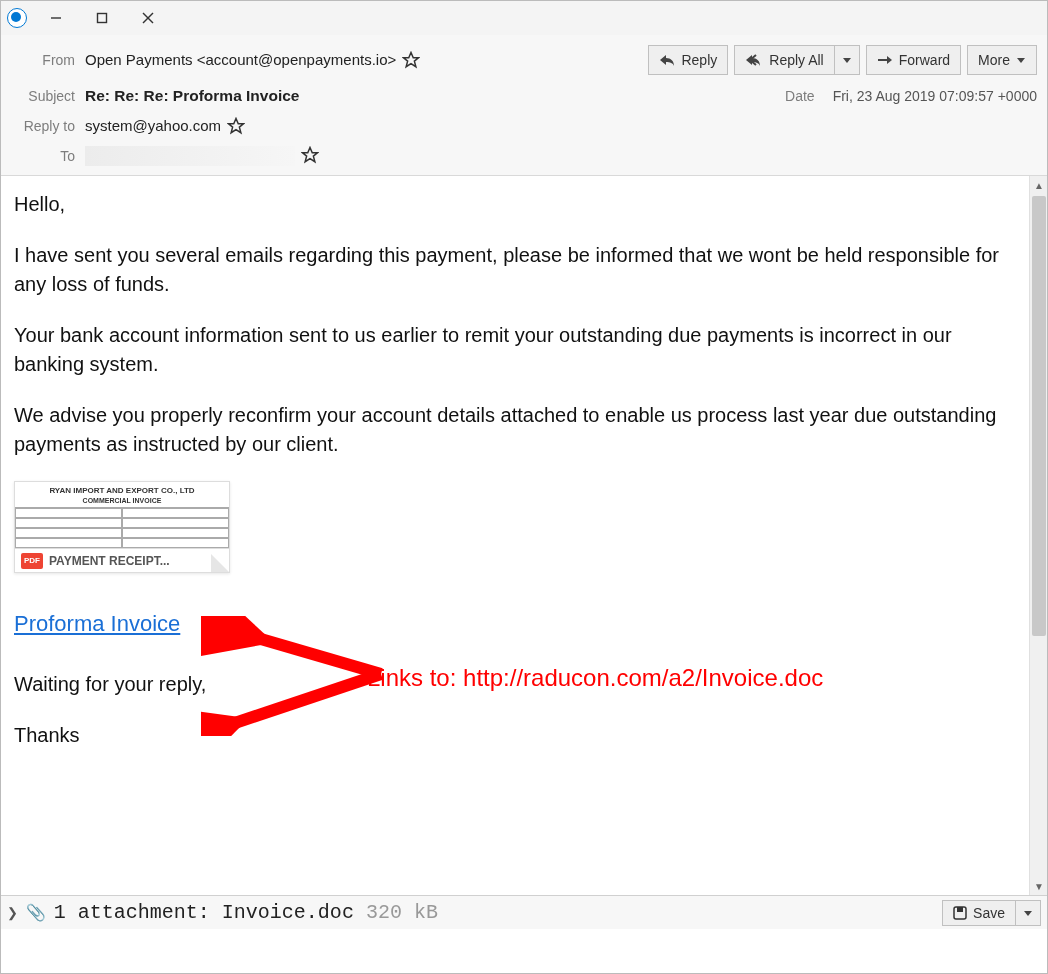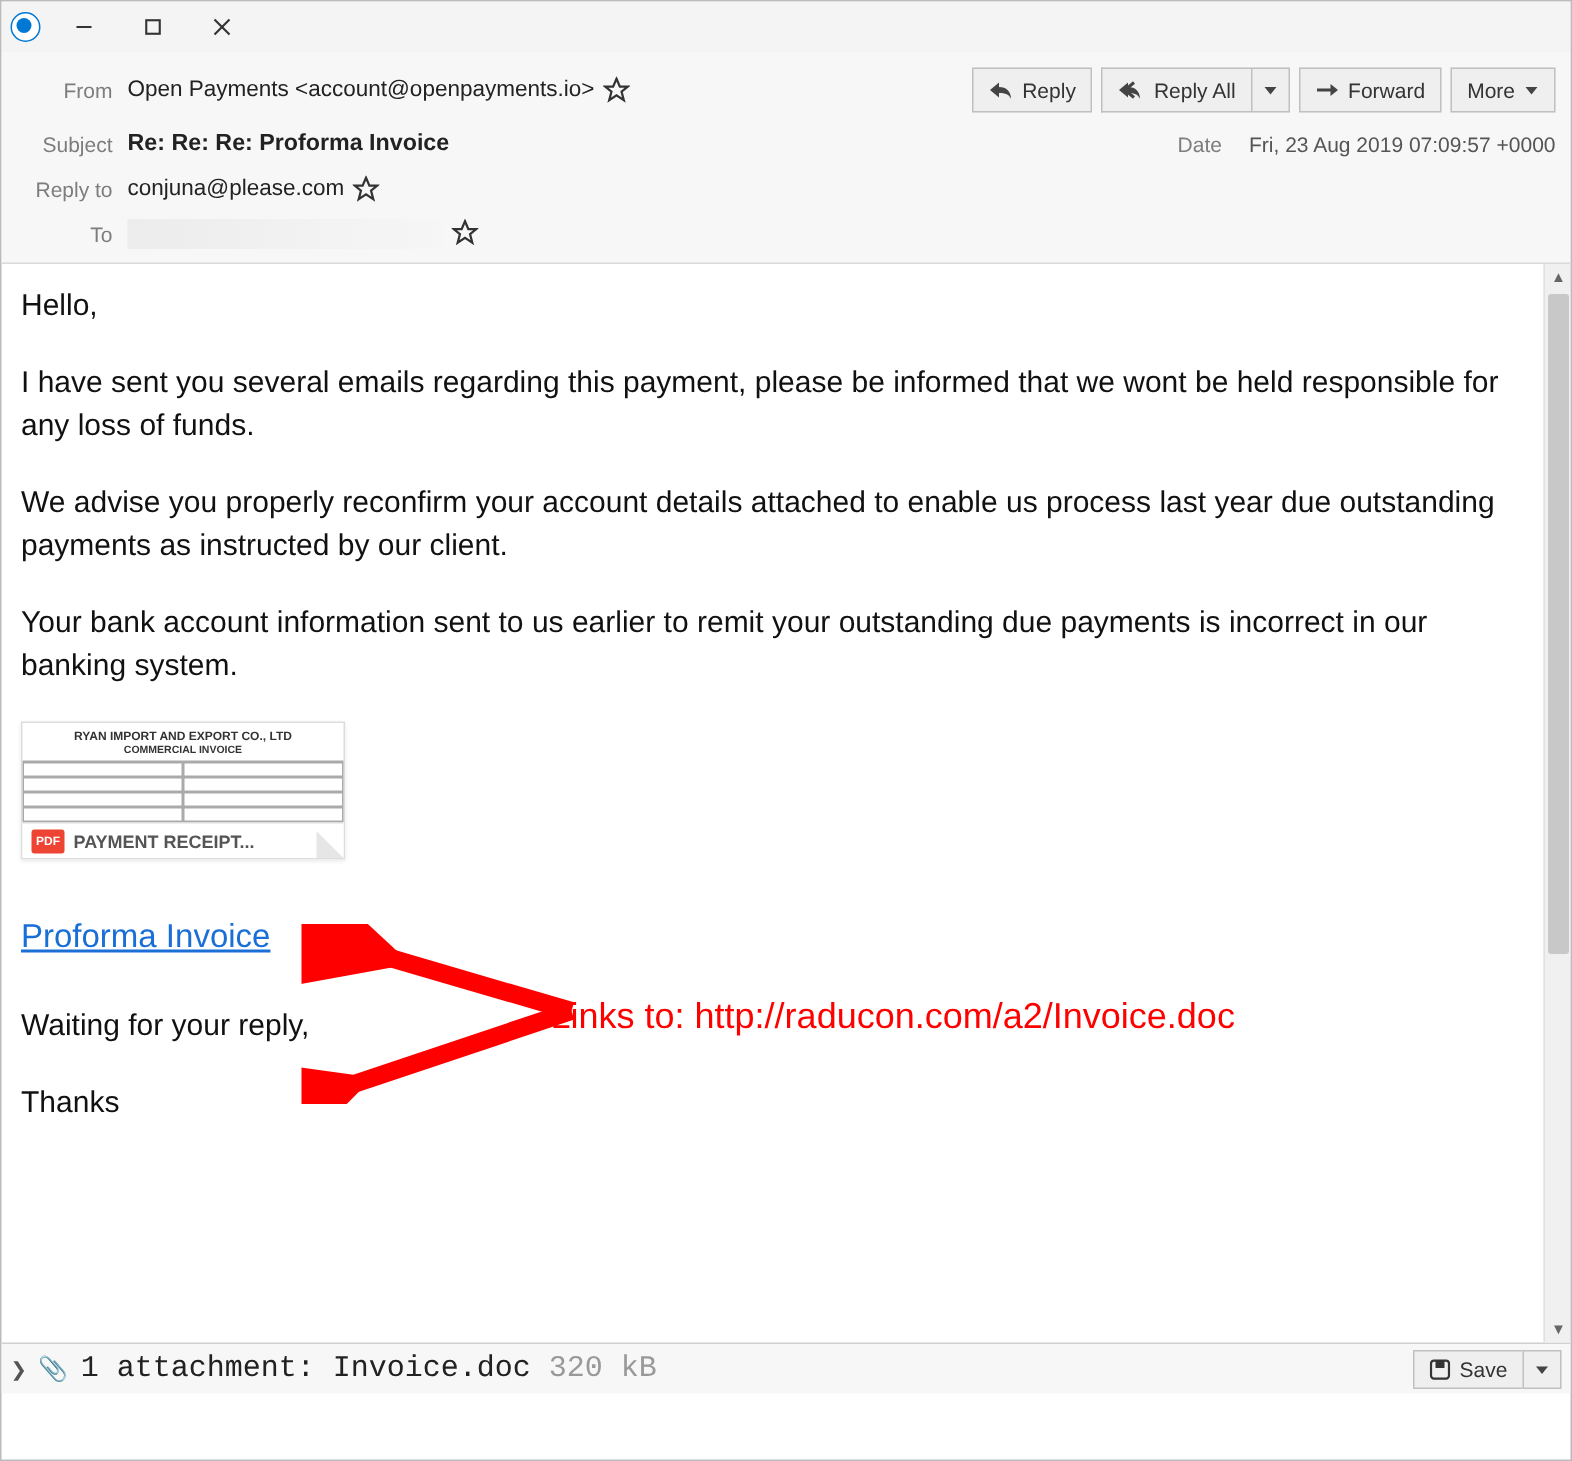--- a/index.html
+++ b/index.html
@@ -305,21 +305,21 @@
     <div class="subject-val">Re: Re: Re: Proforma Invoice</div>
     <div class="date-block">
       <span class="hdr-label" style="width:auto">Date</span>
       <span>Fri, 23 Aug 2019 07:09:57 +0000</span>
     </div>
   </div>
 
   <div class="row">
     <div class="hdr-label">Reply to</div>
     <div class="hdr-val">
-      <span>conjuna@please.com</span>
+      <span>system@yahoo.com</span>
       <svg class="star" viewBox="0 0 24 24">
           <polygon points="12,2 15,9 22,9 16.5,13.5 18.5,21 12,16.8 5.5,21 7.5,13.5 2,9 9,9"></polygon>
         </svg>
     </div>
   </div>
 
   <div class="row">
     <div class="hdr-label">To</div>
     <div class="hdr-val">
       <div class="redacted"></div>
@@ -329,22 +329,22 @@
     </div>
   </div>
 
 </div>
 
 <div class="msg-area">
 
   <div class="msg-body">
     <p>Hello,</p>
     <p>I have sent you several emails regarding this payment, please be informed that we wont be held responsible for any loss of funds.</p>
+    <p>Your bank account information sent to us earlier to remit your outstanding due payments is incorrect in our banking system.</p>
     <p>We advise you properly reconfirm your account details attached to enable us process last year due outstanding payments as instructed by our client.</p>
-    <p>Your bank account information sent to us earlier to remit your outstanding due payments is incorrect in our banking system.</p>
 
     <div class="attach-preview">
       <div class="inv-head">RYAN IMPORT AND EXPORT CO., LTD</div>
       <div class="inv-sub">COMMERCIAL INVOICE</div>
       <div class="grid">
         <div></div>
           <div></div>
           <div></div>
           <div></div>
           <div></div>

